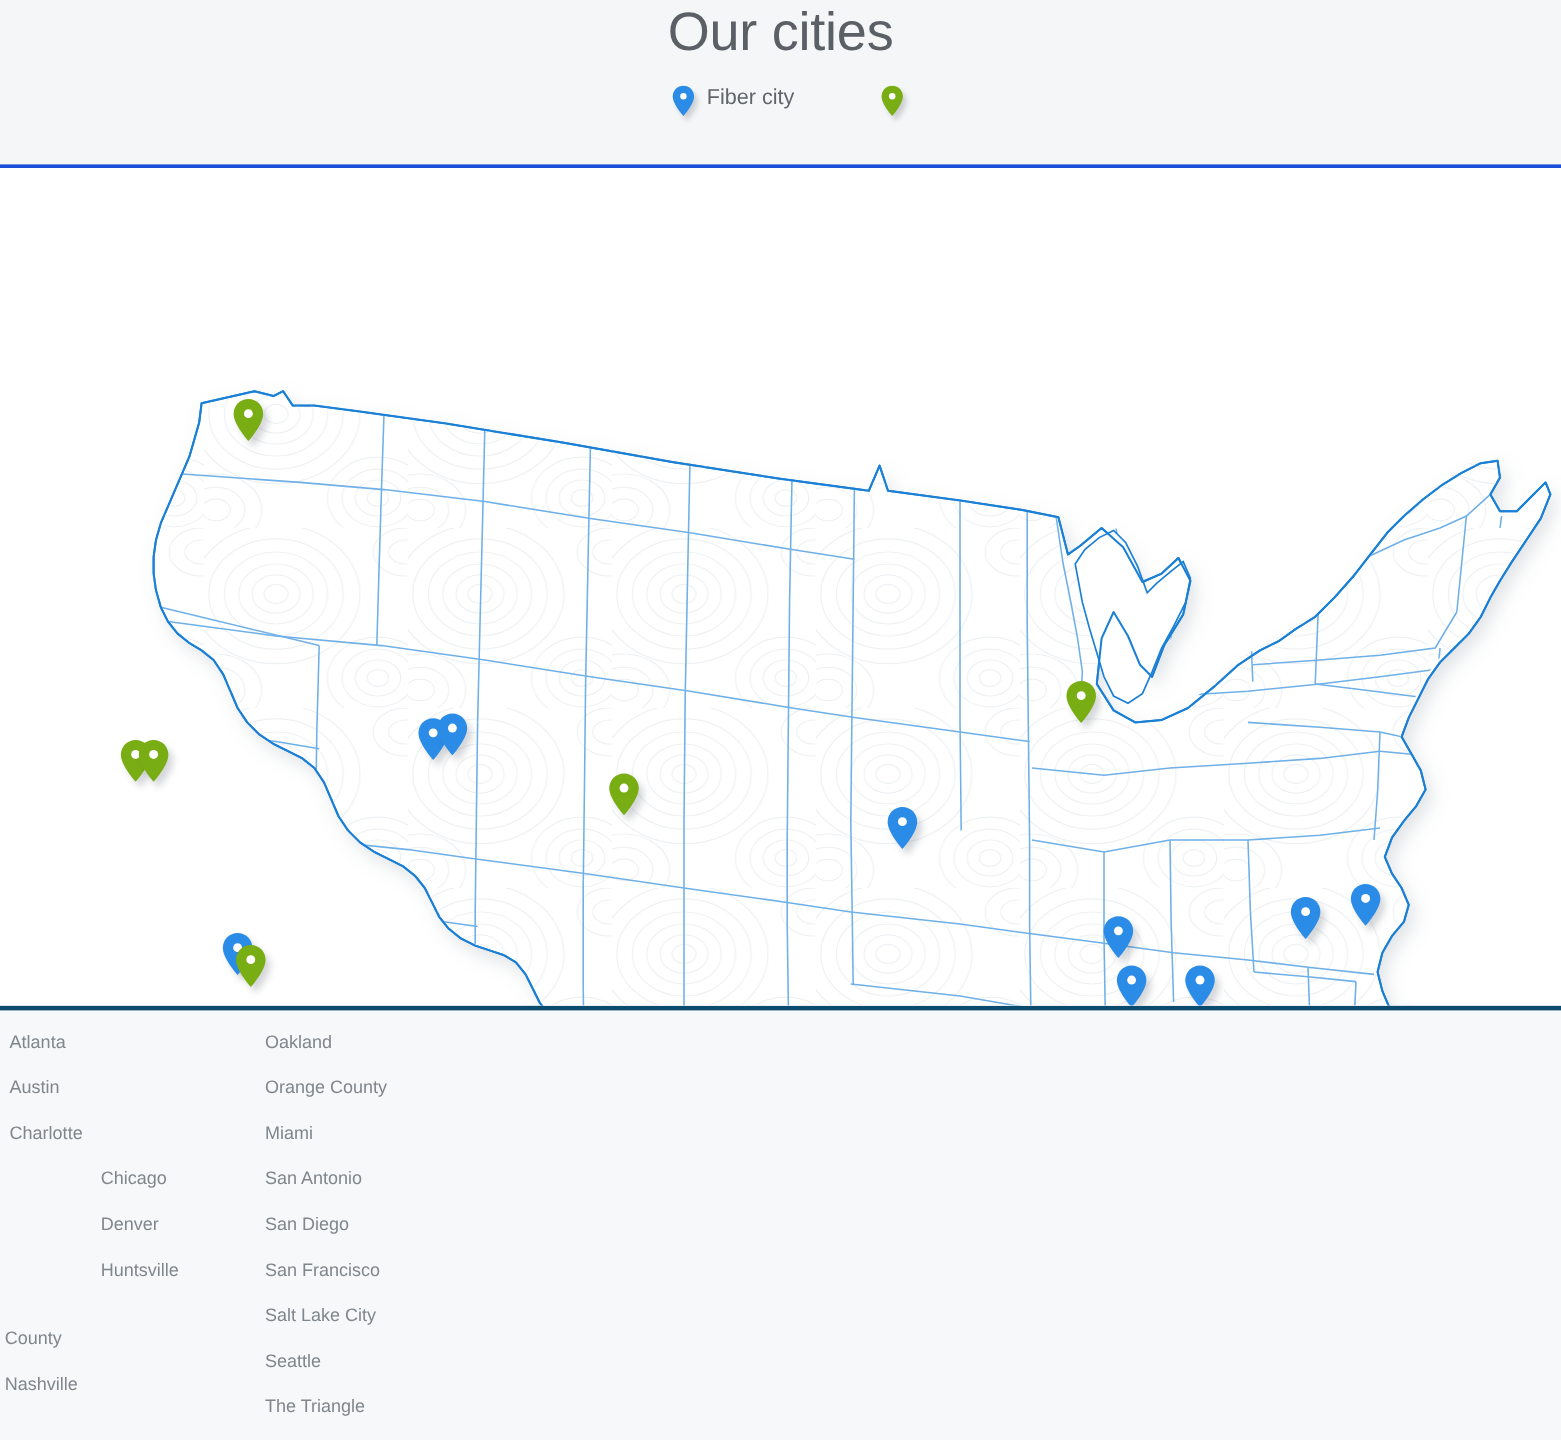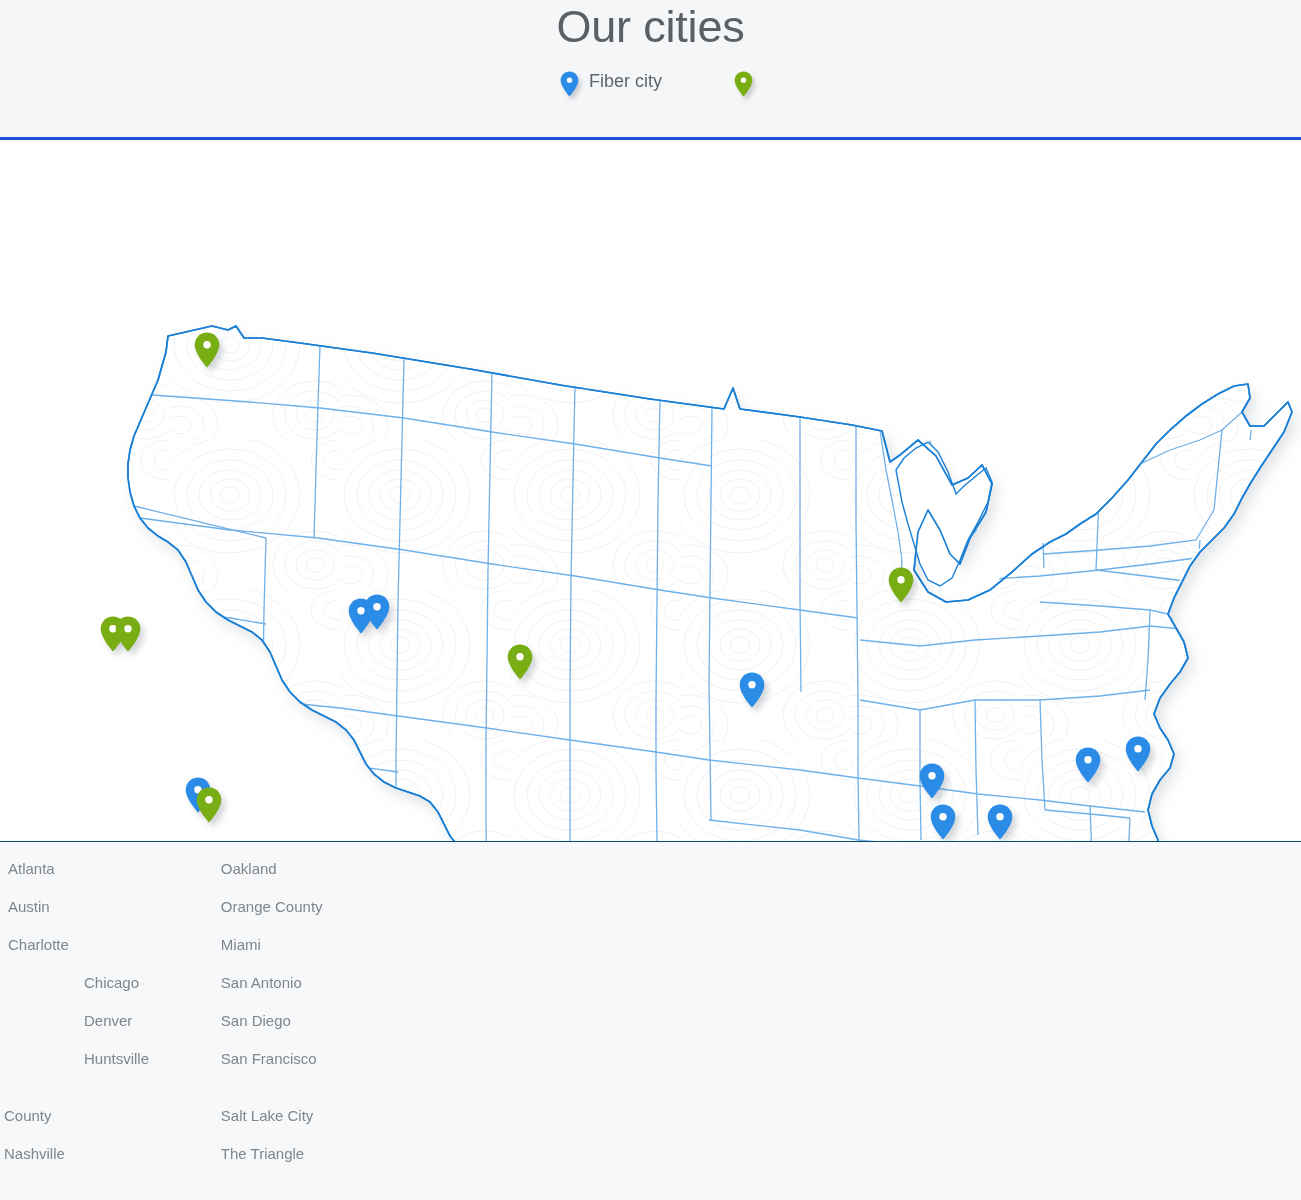--- a/index.html
+++ b/index.html
@@ -92,21 +92,21 @@
     position: absolute;
     width: 26px; height: 36px;
     transform: translate(-50%, -100%);
     filter: drop-shadow(4px 5px 3px rgba(60,70,80,0.22));
   }
 
   
   .city-list {
     flex: 0 0 136px;
     background: #f7f8f9;
-    border-top: 1px solid #0c4a6e;
+    border-top: 4px solid #0c4a6e;
     display: grid;
     grid-template-columns: repeat(6, 1fr);
     grid-auto-flow: column;
     grid-template-rows: repeat(3, 1fr);
     align-content: center;
     padding: 8px 0 8px 0;
   }
   .city-item {
     font-size: 15px;
     color: #7f868c;
@@ -418,17 +418,18 @@
         <div class="city-item">Orange County</div>
         <div class="city-item">Miami</div>
       </div>
       <div class="city-col">
         <div class="city-item">San Antonio</div>
         <div class="city-item">San Diego</div>
         <div class="city-item">San Francisco</div>
       </div>
       <div class="city-col">
         <div class="city-item">Salt Lake City</div>
+        <div class="city-item">Seattle</div>
         <div class="city-item">The Triangle</div>
       </div>
     </div>
 
 </div>
 
 </body></html>

